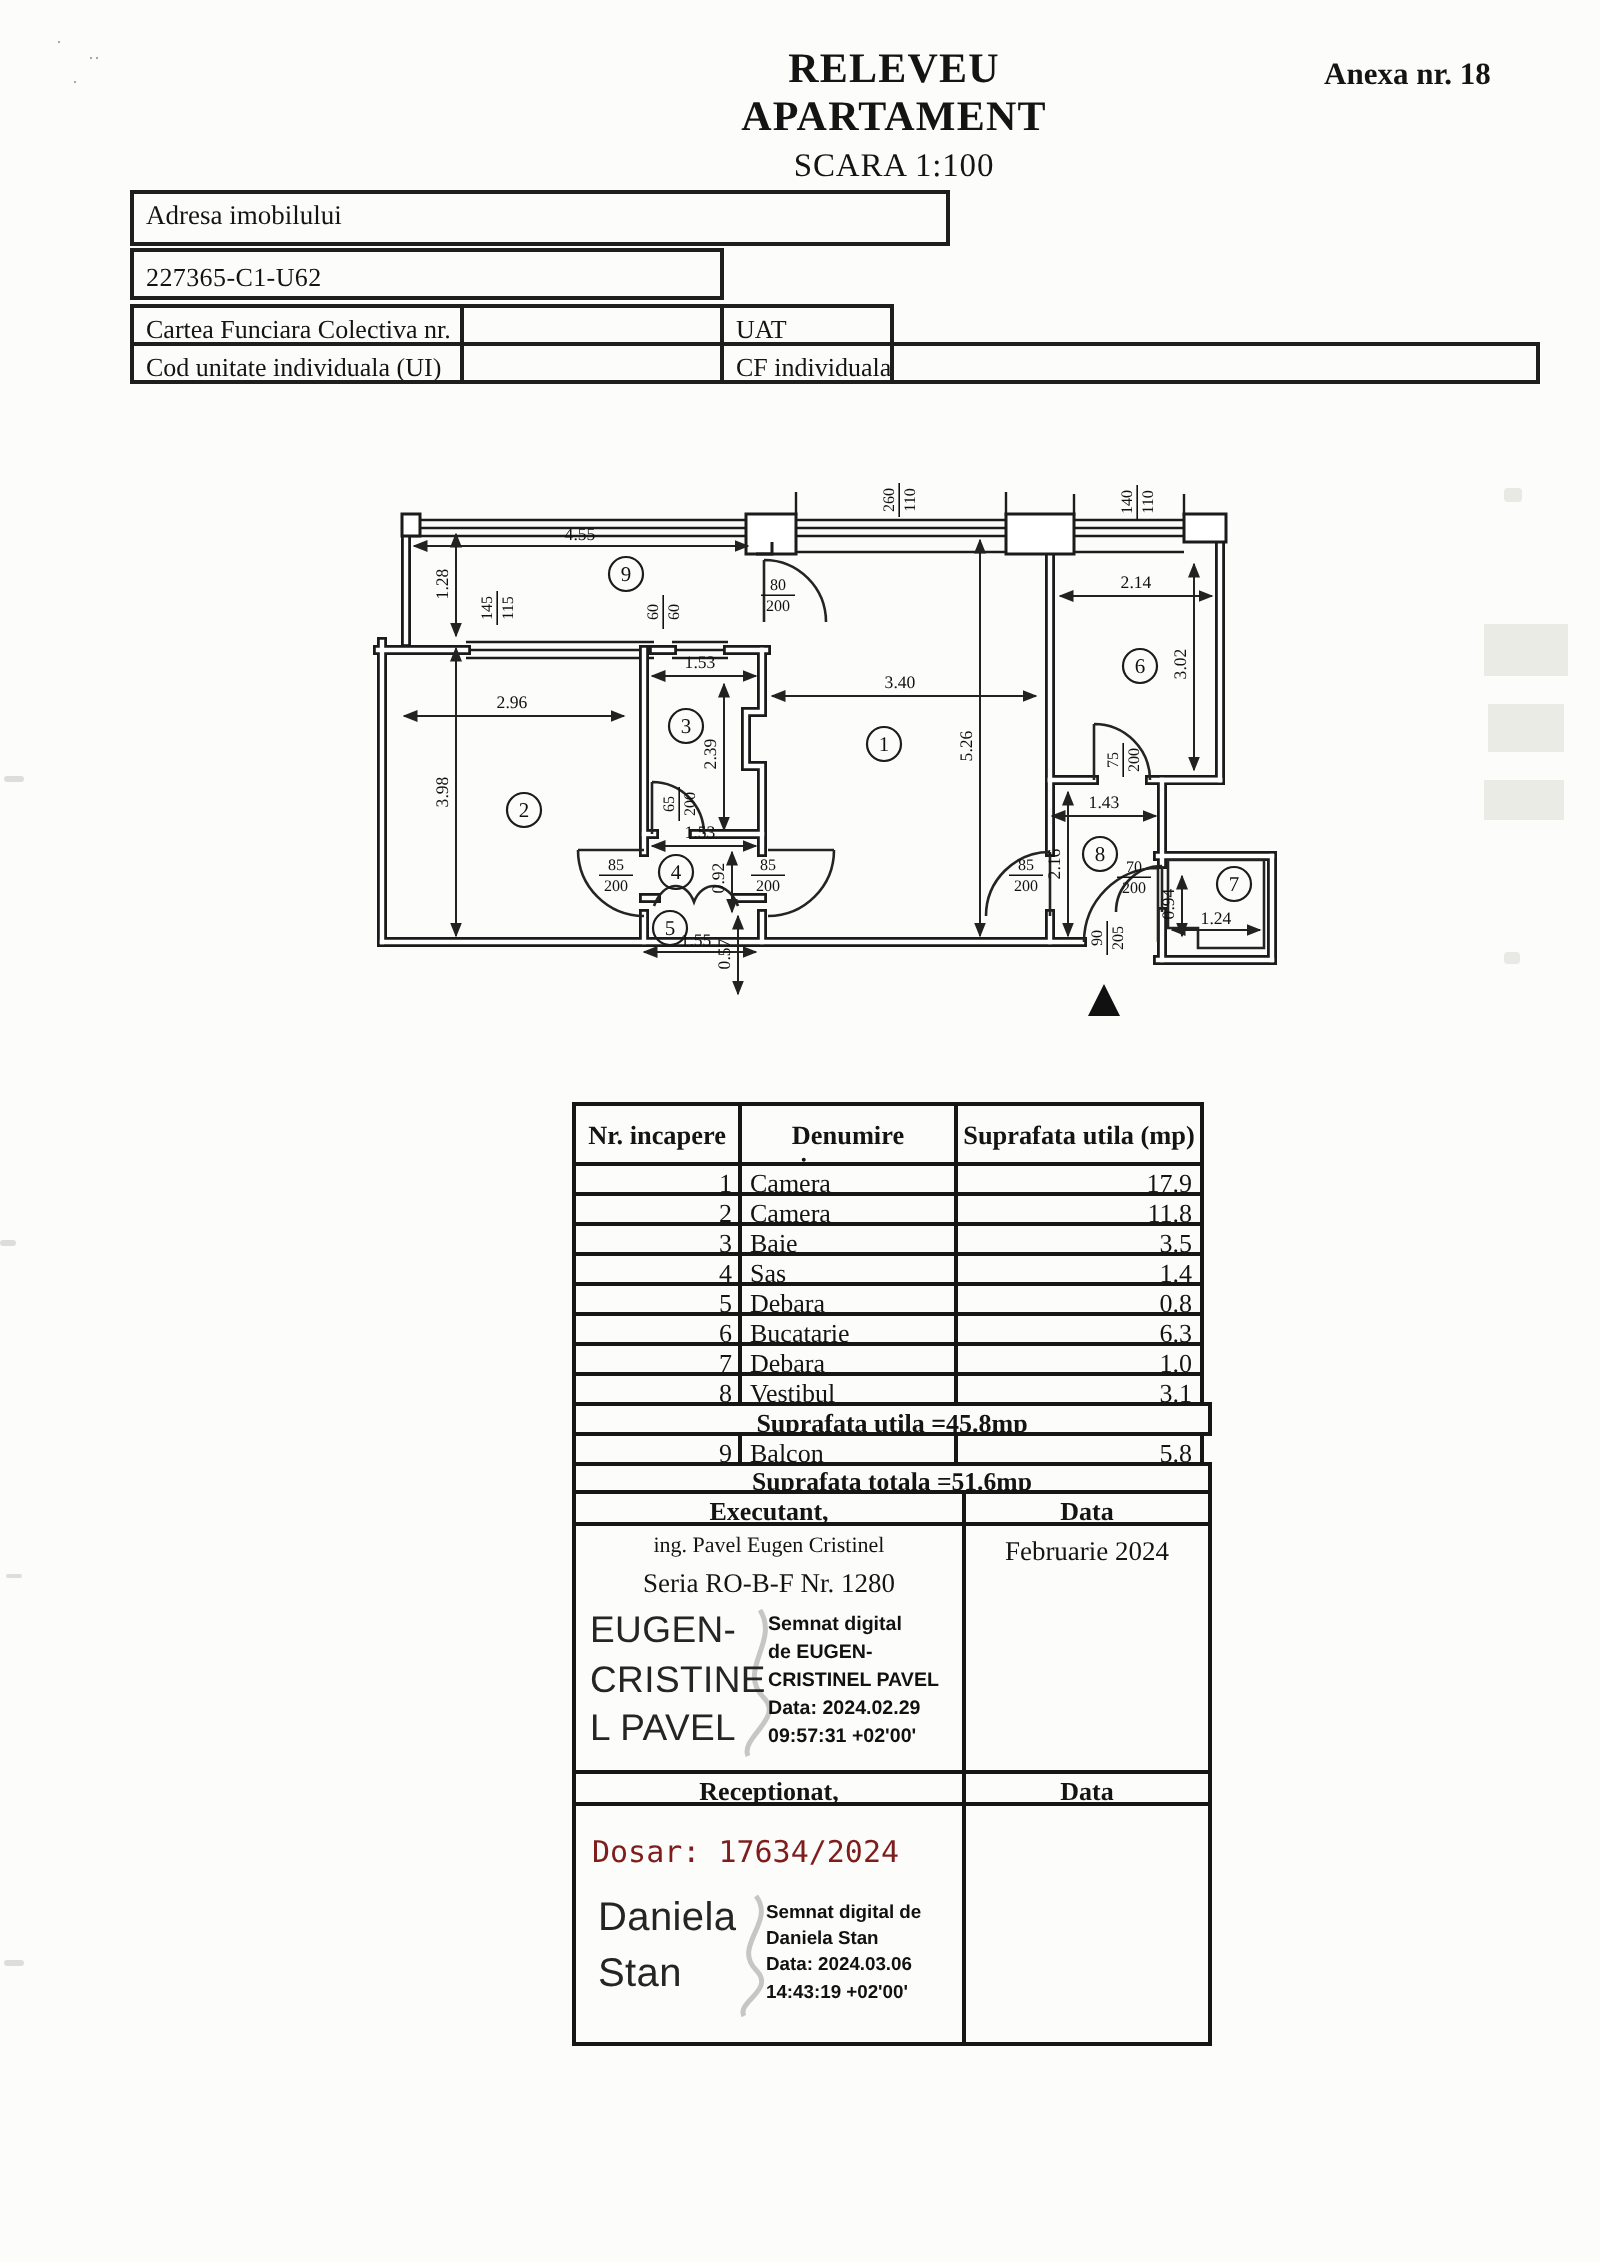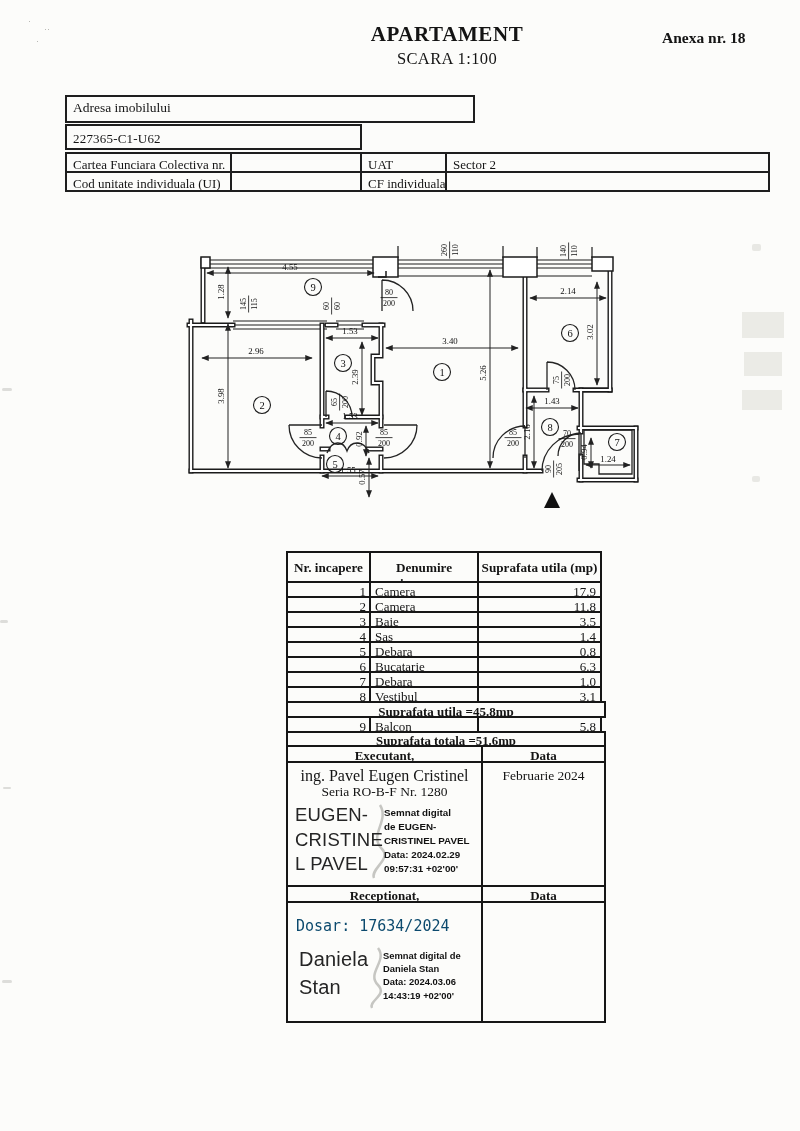--- a/index.html
+++ b/index.html
@@ -20,53 +20,53 @@
   .trow{display:flex;box-sizing:border-box;margin-top:-2px;}
   .tcell{border:2px solid #161616;box-sizing:border-box;font-size:13px;background:#fcfcfa;overflow:hidden;}
   .tcell + .tcell{margin-left:-2px;}
   .c1{width:85px;text-align:right;padding:1px 3px 0 0;}
   .c2{width:110px;text-align:left;padding:1px 0 0 4px;}
   .c3{width:125px;text-align:right;padding:1px 4px 0 0;}
   .hdr .tcell{font-weight:bold;text-align:center;padding:7px 0 0 0;font-size:13.2px;}
   .merged{width:320px;text-align:center;font-weight:bold;padding-top:1px;}
   .c12{width:197px;text-align:center;font-weight:bold;padding-top:1px;}
   .sigcell{position:relative;}
-  .exec-name{position:absolute;left:0;top:4px;width:100%;text-align:center;font-size:16px;}
+  .exec-name{position:absolute;left:0;top:4px;width:100%;text-align:center;font-size:11px;}
   .exec-series{position:absolute;left:0;top:21px;width:100%;text-align:center;font-size:13.5px;}
   .bigsig{position:absolute;font-family:"Liberation Sans",sans-serif;color:#252525;font-size:18.5px;line-height:24.5px;font-weight:400;letter-spacing:.2px;}
   .smallsig{position:absolute;font-family:"Liberation Sans",sans-serif;color:#111;font-size:9.8px;line-height:14px;font-weight:bold;}
-  .dosar{position:absolute;left:8px;top:14px;font-family:"DejaVu Sans Mono",monospace;font-size:15px;color:#0c4a6e;}
+  .dosar{position:absolute;left:8px;top:14px;font-family:"DejaVu Sans Mono",monospace;font-size:15px;color:#7f1d1d;}
   .squiggle{position:absolute;pointer-events:none;}
   
   .ghost{position:absolute;background:#ebebe6;}
   .smudge{position:absolute;background:#b9b9b4;opacity:.45;border-radius:2px;}
   .speck{position:absolute;color:#9a9a94;font-size:9px;}
 </style>
 </head>
 <body>
 
 <div class="page">
 
   <div class="title-block">
+    <div class="title-l">RELEVEU</div>
     <div class="title-l">APARTAMENT</div>
     <div class="title-scale">SCARA 1:100</div>
   </div>
   <div class="annex">Anexa nr. 18</div>
 
   <div class="irow" style="top:95px;height:28px;">
     <div class="icell" style="width:410px;">Adresa imobilului</div>
   </div>
   <div class="irow" style="top:124px;height:26px;">
     <div class="icell mono-val" style="width:297px;">227365-C1-U62</div>
   </div>
   <div class="irow" style="top:152px;height:21px;">
     <div class="icell" style="width:167px;font-size:13px;text-align:right;">Cartea Funciara Colectiva nr.</div>
     <div class="icell" style="width:132px;"></div>
     <div class="icell" style="width:87px;font-size:13px;">UAT</div>
-    <div class="icell" style="width:325px;font-size:13px;">Sector 2</div>
   </div>
   <div class="irow" style="top:171px;height:21px;">
     <div class="icell" style="width:167px;font-size:13px;">Cod unitate individuala (UI)</div>
     <div class="icell" style="width:132px;"></div>
     <div class="icell" style="width:87px;font-size:13px;">CF individuala</div>
     <div class="icell" style="width:325px;font-size:13px;"></div>
   </div>
 
   <svg class="abs" id="floorplan" style="left:180px;top:240px;" width="470" height="275" viewBox="0 0 470 275">
     <defs>

